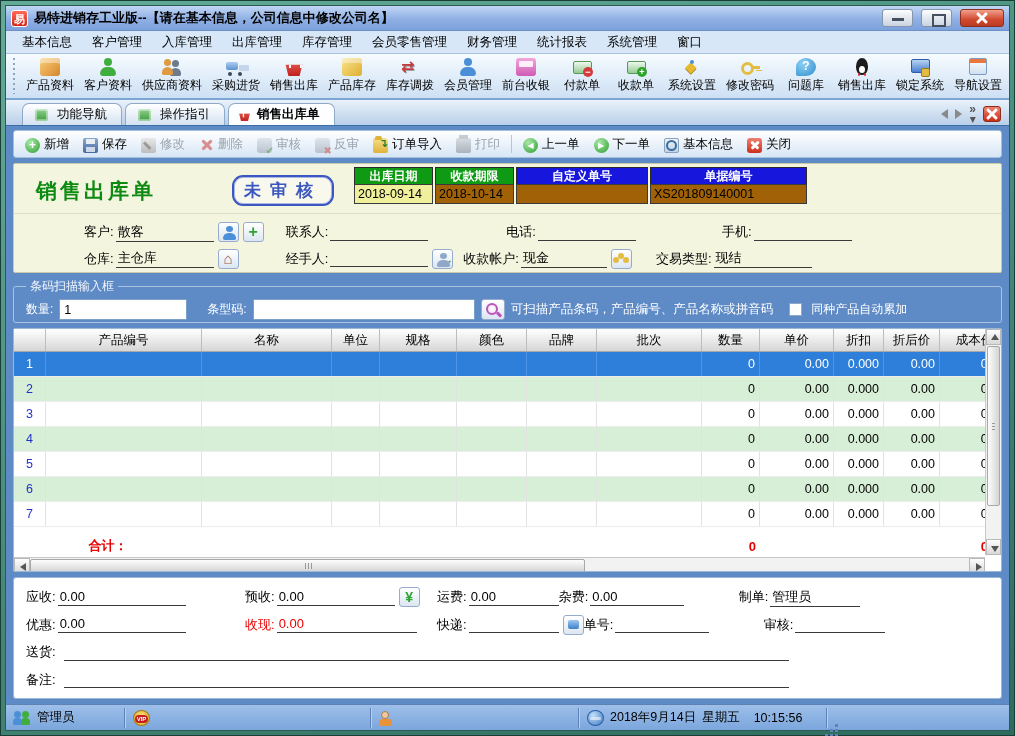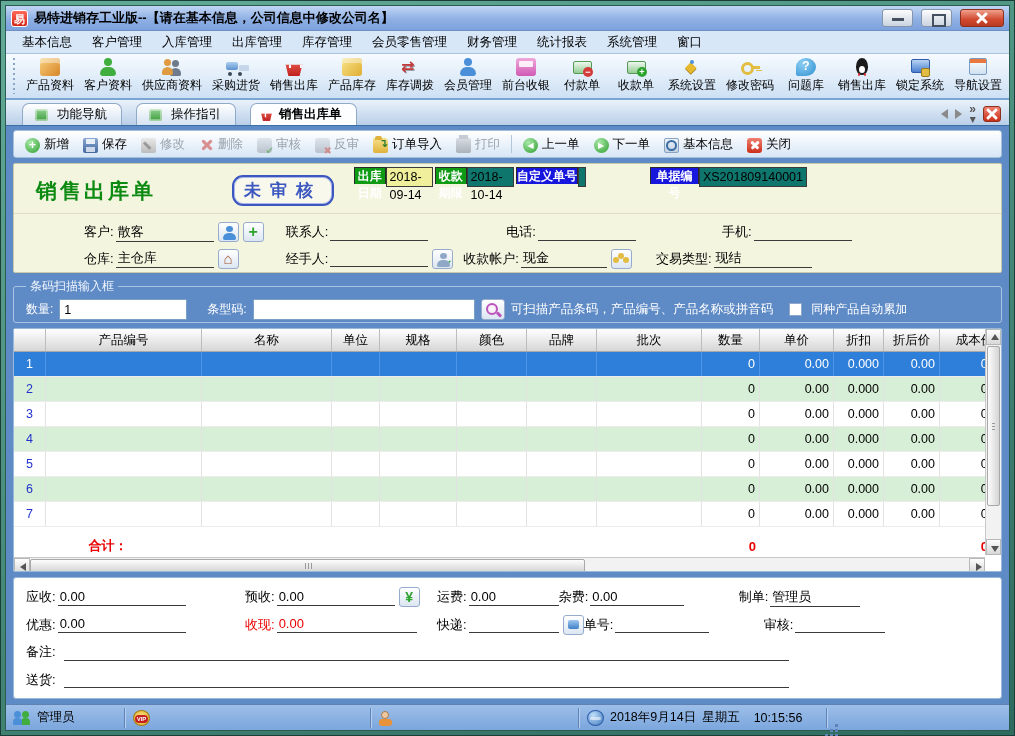--- a/index.html
+++ b/index.html
@@ -59,21 +59,21 @@
   .ic-qq::after{content:"";position:absolute;left:7px;top:8px;width:6px;height:7px;background:#fff;border-radius:50%;box-shadow:-3px 5px 0 -2px #e03030,3px 5px 0 -2px #e03030}
   .ic-monitor::before{content:"";position:absolute;left:1px;top:1px;width:17px;height:12px;background:linear-gradient(#b8d4f2,#4a7fd0);border:1px solid #2d5ba8;border-radius:2px}
   .ic-monitor::after{content:"";position:absolute;left:6px;bottom:0;width:8px;height:4px;background:#8fadd4}
   .ic-monitor.lock::after{left:11px;width:7px;height:7px;bottom:-1px;background:#e3bd42;border-radius:2px;border:1px solid #9a7b1a}
   .ic-window::before{content:"";position:absolute;inset:0 1px 1px 1px;background:linear-gradient(#fff,#cfe0f0);border:1px solid #7a9cc0;border-radius:2px}
   .ic-window::after{content:"";position:absolute;left:2px;top:1px;right:2px;height:4px;background:#e87840}
   .ic-map{background:linear-gradient(#8fd08f,#3f9e3f);border-radius:3px;box-shadow:inset 0 0 0 2px rgba(255,255,255,.5);margin:0 3px}
   .tico.sm{width:15px;height:14px;transform:scale(.85)}
 
   
-  .tabbar{height:25px;flex:0 0 25px;background:linear-gradient(#eaf2fb,#b9cfe8);display:flex;align-items:flex-end;padding:3px 6px 0 16px;gap:14px;position:relative}
+  .tabbar{height:25px;flex:0 0 25px;background:linear-gradient(#eaf2fb,#b9cfe8);display:flex;align-items:flex-end;padding:3px 6px 0 16px;gap:3px;position:relative}
   .tab{display:flex;align-items:center;gap:5px;height:22px;padding:0 14px 0 8px;border:1px solid #8fa9c8;border-bottom:none;border-radius:7px 7px 0 0;background:linear-gradient(#ffffff,#d4e2f1);font-size:12.5px;white-space:nowrap;cursor:default}
   .tab.active{background:#fdfeff;font-weight:bold}
   .tab-controls{position:absolute;right:8px;top:4px;display:flex;align-items:center;gap:7px}
   .tarr{width:0;height:0;border:5px solid transparent}
   .tarr.left{border-right:7px solid #8a8a8a;border-left:none}
   .tarr.right{border-left:7px solid #8a8a8a;border-right:none}
   .tmore{color:#555;font-size:12px;font-weight:bold;line-height:10px;text-align:center}
   .tclose{width:18px;height:16px;border-radius:3px;background:linear-gradient(#f08070,#cc2f1a);border:1px solid #8c2f1c;position:relative}
 
   
@@ -109,25 +109,25 @@
   .ai-close{background:linear-gradient(#f08070,#cc2f1a);border-radius:3px}
   .ai-close::before,.ai-close::after{content:"";position:absolute;left:50%;top:50%;width:10px;height:2.5px;background:#fff;border-radius:1px}
   .ai-close::before{transform:translate(-50%,-50%) rotate(45deg)}
   .ai-close::after{transform:translate(-50%,-50%) rotate(-45deg)}
 
   
   .formhead{flex:0 0 110px;background:#f4f5df;border:1px solid #c9caa9;border-radius:2px;position:relative}
   .form-title{position:absolute;left:22px;top:13px;font-size:21px;font-weight:bold;color:#0d8a12;letter-spacing:3px}
   .stamp{position:absolute;left:218px;top:11px;border:2px solid #3c57c0;border-radius:11px;color:#3c57c0;font-weight:bold;font-size:17px;padding:2px 10px;letter-spacing:9px;background:#f8f9ec;box-shadow:0 0 0 1px #aab6e8 inset}
   .hdr-fields{position:absolute;left:340px;top:3px;display:flex}
-  .hf{display:flex;flex-direction:row}
+  .hf{display:flex;flex-direction:column}
   .hf-label{height:17px;color:#fff;font-weight:bold;text-align:center;font-size:12px;line-height:17px;border:1px solid #2a2a2a;border-bottom:none}
   .hf.green .hf-label{background:#0f9a14}
   .hf.blue .hf-label{background:#1616dd}
-  .hf-value{height:20px;background:#0f766e;border:1px solid #3a3a3a;font-size:12.5px;line-height:18px;padding:0 3px}
+  .hf-value{height:20px;background:#a16207;border:1px solid #3a3a3a;font-size:12.5px;line-height:18px;padding:0 3px}
   .hf.hl .hf-value{background:#efef9c}
   .hf+.hf{margin-left:2px}
   .info-rows{position:absolute;left:0;right:0;top:49px;bottom:0;border-top:1px solid #dddec4;padding:5px 0 0 70px;display:flex;flex-direction:column;justify-content:space-around}
   .irow{display:flex;align-items:center;height:26px;font-size:13px;white-space:nowrap}
   .flabel{margin-right:2px}
   .uval{display:inline-block;border-bottom:1px solid #3a3a3a;min-height:17px;padding:0 2px;font-size:13px}
   .mini-btn{width:21px;height:20px;border:1px solid #97accc;border-radius:3px;background:linear-gradient(#ffffff,#dce6f2);display:inline-flex;align-items:center;justify-content:center;margin-left:4px;position:relative;flex:0 0 auto}
   .mb-plus::before{content:"+";color:#2fa32f;font-size:16px;font-weight:bold;line-height:16px}
   .mb-home::before{content:"⌂";color:#a0522d;font-size:15px;font-weight:bold}
   .mb-yen::before{content:"¥";color:#2fa32f;font-size:14px;font-weight:bold}
@@ -631,25 +631,25 @@
         <span class="fg p3">
               <span class="flabel">单号:</span>
               <span class="uval" style="width:94px"></span>
             </span>
         <span class="fg p4">
               <span class="flabel">审核:</span>
               <span class="uval" style="width:78px"></span>
             </span>
       </div>
       <div class="frow">
+        <span class="flabel">送货:</span>
+        <span class="longline"></span>
+      </div>
+      <div class="frow">
         <span class="flabel">备注:</span>
-        <span class="longline"></span>
-      </div>
-      <div class="frow">
-        <span class="flabel">送货:</span>
         <span class="longline"></span>
       </div>
     </div>
   </div>
 
   <div class="statusbar">
     <div class="sb-panel w1">
       <span class="sb-ico" style="position:relative">
         <span style="position:absolute;left:0;top:1px;width:7px;height:7px;border-radius:50%;background:#4a8fd8;box-shadow:8px 0 0 #3fae3f"></span>
         <span style="position:absolute;left:-1px;top:8px;width:9px;height:7px;border-radius:4px 4px 1px 1px;background:#4a8fd8;box-shadow:8px 0 0 #3fae3f"></span>

